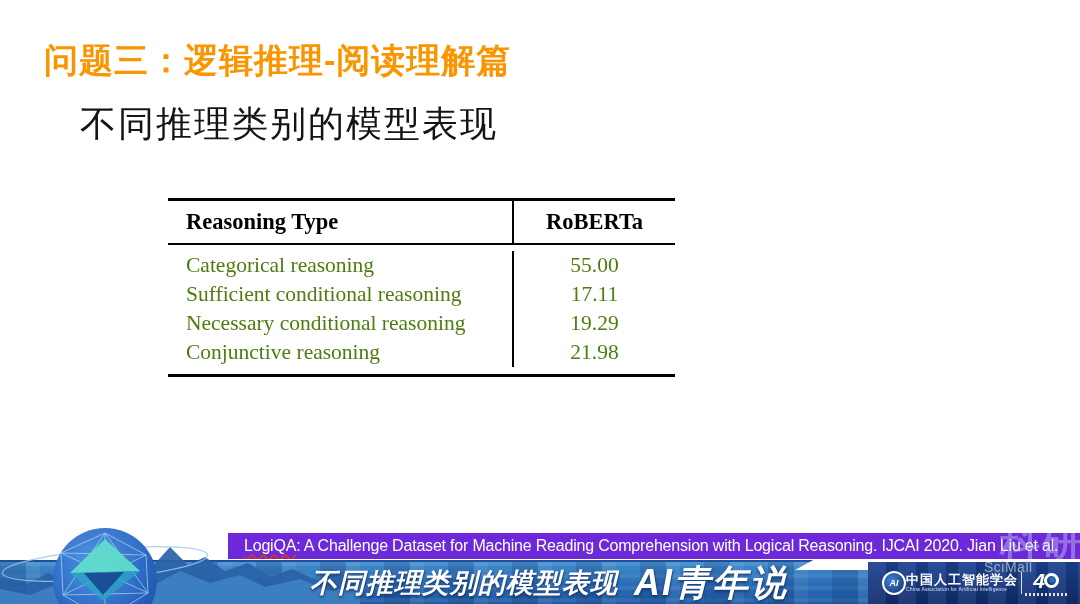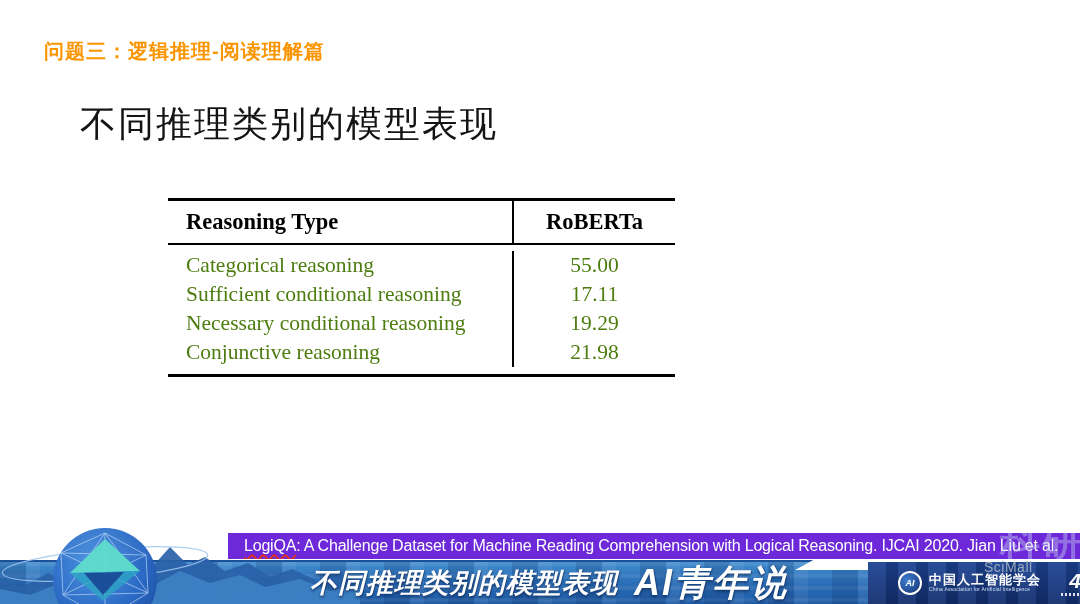--- a/index.html
+++ b/index.html
@@ -3,21 +3,21 @@
 <meta charset="utf-8">
 <style>
   html,body{margin:0;padding:0;}
   body{
     width:1080px;height:604px;position:relative;overflow:hidden;background:#ffffff;
     font-family:"Liberation Sans","DejaVu Sans",sans-serif;
   }
   
   .slide-title{
     position:absolute;left:44px;top:38px;
-    font-size:20px;font-weight:bold;color:#FA9500;letter-spacing:1px;
+    font-size:34px;font-weight:bold;color:#FA9500;letter-spacing:1px;
     font-family:"Liberation Sans","DejaVu Sans",sans-serif;
   }
   .slide-subtitle{
     position:absolute;left:44px;top:100px;
     font-size:36px;color:#141414;letter-spacing:2px;
     font-family:Liberation Mono, monospace;
     margin-left:36px;
   }
   
   .table-wrap{position:absolute;left:168px;top:198px;width:507px;text-align:right;}
@@ -70,21 +70,21 @@
   .white-wedge{
     position:absolute;left:795px;top:558px;width:285px;height:12px;background:#ffffff;z-index:3;
     clip-path:polygon(22px 0,100% 0,100% 100%,0 100%);
   }
   
   .org-panel{
     position:absolute;left:868px;top:562px;width:212px;height:42px;z-index:3;
     background:
       repeating-linear-gradient(90deg, rgba(255,255,255,0.05) 0 18px, rgba(0,0,0,0.12) 18px 30px),
       linear-gradient(180deg,#1d4494 0%,#132f6e 100%);
-    display:flex;align-items:center;gap:7px;padding-left:30px;box-sizing:border-box;color:#fff;
+    display:flex;align-items:center;padding-left:14px;box-sizing:border-box;color:#fff;
   }
   .caai-logo{
     flex:0 0 24px;width:24px;height:24px;border-radius:50%;
     border:2px solid #fff;box-sizing:border-box;
     background:radial-gradient(circle at 35% 35%,#3f7fd0,#12306f);
     display:flex;align-items:center;justify-content:center;
     font-size:9px;font-weight:bold;font-style:italic;
   }
   .org-block{display:flex;flex-direction:column;line-height:1.1;}
   .org-name{font-size:13px;font-weight:bold;letter-spacing:1px;white-space:nowrap;}

